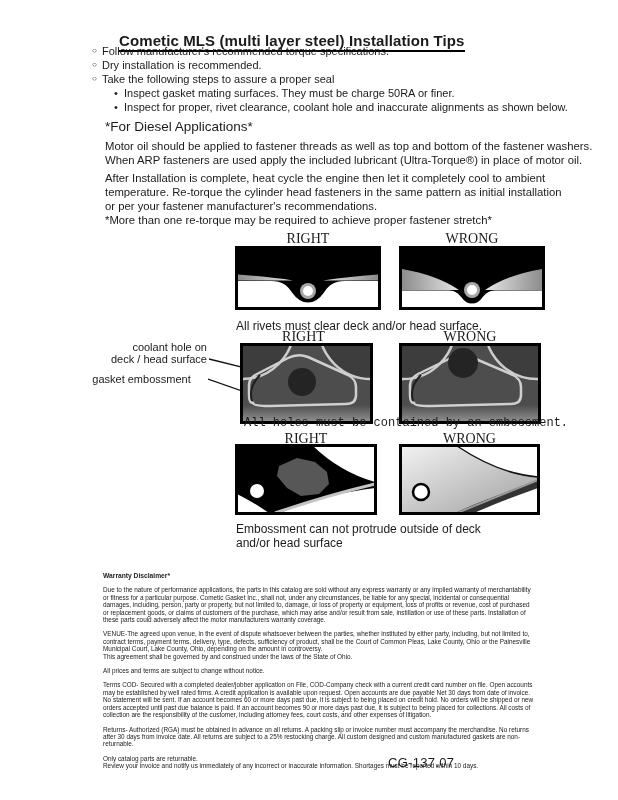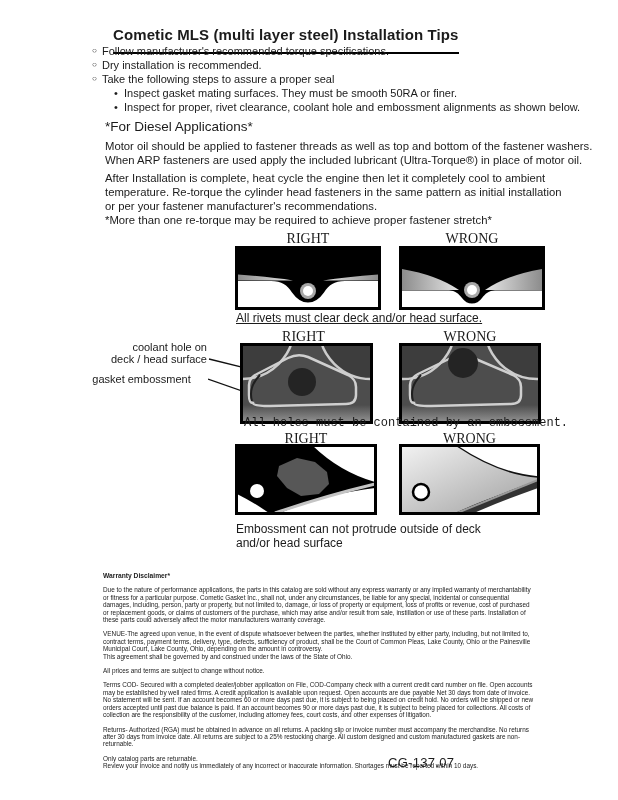--- a/index.html
+++ b/index.html
@@ -1,19 +1,19 @@
 <!DOCTYPE html>
 <html><head>
 <meta charset="utf-8">
 <style>
   html,body{margin:0;padding:0;background:#e9e9e9;}
   .page{position:relative;width:618px;height:800px;background:#ffffff;overflow:hidden;
         font-family:"Liberation Sans",sans-serif;color:#1b1b1b;}
-  .title{position:absolute;left:105px;top:18px;margin:8px;font-size:15px;font-weight:bold;
-         border-bottom:2px solid #000;padding-bottom:9px;letter-spacing:.1px;}
+  .title{position:absolute;left:105px;top:18px;margin:14px;font-size:15px;font-weight:bold;
+         border-bottom:2px solid #000;padding-bottom:1px;letter-spacing:.1px;}
   .bullets{position:absolute;left:92px;top:44px;width:522px;font-size:11px;line-height:14px;}
   .b{display:flex;}
   .b .mk{width:10px;flex:0 0 10px;}
   .b .mk.open{font-size:8px;line-height:14px;}
   .b.sub{margin-left:22px;}
   .diesel-h{position:absolute;left:105px;top:119px;margin:0;font-size:13.5px;font-weight:normal;}
   .para{position:absolute;left:105px;margin:0;font-size:11.3px;line-height:14px;white-space:pre-line;}
   .p1{top:139px;} .p2{top:171px;} .pnote{top:213px;}
   .dh{position:absolute;font-size:14px;text-align:center;font-family:Liberation Serif, serif;}
   .panel{position:absolute;display:block;}
@@ -41,25 +41,25 @@
     <div class="b">
       <span class="mk open">○</span>
       <span>Dry installation is recommended.</span>
     </div>
     <div class="b">
       <span class="mk open">○</span>
       <span>Take the following steps to assure a proper seal</span>
     </div>
     <div class="b sub">
       <span class="mk">•</span>
-      <span>Inspect gasket mating surfaces.  They must be smooth 50RA or finer.</span>
+      <span>Inspect gasket mating surfaces.  They must be charge 50RA or finer.</span>
     </div>
     <div class="b sub">
       <span class="mk">•</span>
-      <span>Inspect for proper, rivet clearance, coolant hole and embossment alignments as shown below.</span>
+      <span>Inspect for proper, rivet clearance, coolant hole and inaccurate alignments as shown below.</span>
     </div>
   </div>
 
   <h2 class="diesel-h">*For Diesel Applications*</h2>
   <p class="para p2">After Installation is complete, heat cycle the engine then let it completely cool to ambient
 temperature. Re-torque the cylinder head fasteners in the same pattern as initial installation
 or per your fastener manufacturer's recommendations.</p>
   <p class="para p1">Motor oil should be applied to fastener threads as well as top and bottom of the fastener washers.
 When ARP fasteners are used apply the included lubricant (Ultra-Torque®) in place of motor oil.</p>
   <p class="para pnote">*More than one re-torque may be required to achieve proper fastener stretch*</p>
@@ -90,21 +90,21 @@
   <svg class="panel" style="left:399px;top:246px;" width="146" height="64" viewBox="0 0 146 64">
     <rect x="0" y="0" width="146" height="64" fill="#000"></rect>
     <path d="M3,23 Q38,29 60,44 L3,44 Z" fill="url(#wl)"></path>
     <path d="M143,23 Q108,29 86,44 L143,44 Z" fill="url(#wr)"></path>
     <path d="M3,44.5 H50 C56,44.5 60,48 63,52 Q67,57.5 73,57.5 Q79,57.5 83,52 C86,48 90,44.5 96,44.5 H143 V61 H3 Z" fill="#fff"></path>
     <circle cx="73" cy="44" r="8" fill="#a8a8a8"></circle>
     <circle cx="73" cy="44" r="5" fill="#fff"></circle>
     <rect x="1.5" y="1.5" width="143" height="61" fill="none" stroke="#000" stroke-width="3"></rect>
   </svg>
 
-  <div class="cap" style="left:236px;top:312px;text-decoration:underline;">All rivets must clear deck and/or head surface.</div>
+  <div class="cap" style="left:236px;top:320px;">All rivets must clear deck and/or head surface.</div>
 
   <div class="dh" style="left:237px;top:329px;width:133px;">RIGHT</div>
   <div class="dh" style="left:399px;top:329px;width:142px;">WRONG</div>
 
   <div class="lab" style="left:85px;top:341px;width:122px;white-space:pre-line;">coolant hole on
 deck / head surface</div>
   <div class="lab" style="left:68px;top:373px;width:147px;text-align:center;">gasket embossment</div>
 
   <svg class="leaders" width="105" height="50" viewBox="0 0 105 50">
     <line x1="1" y1="7" x2="94" y2="30" stroke="#111" stroke-width="1.3"></line>

